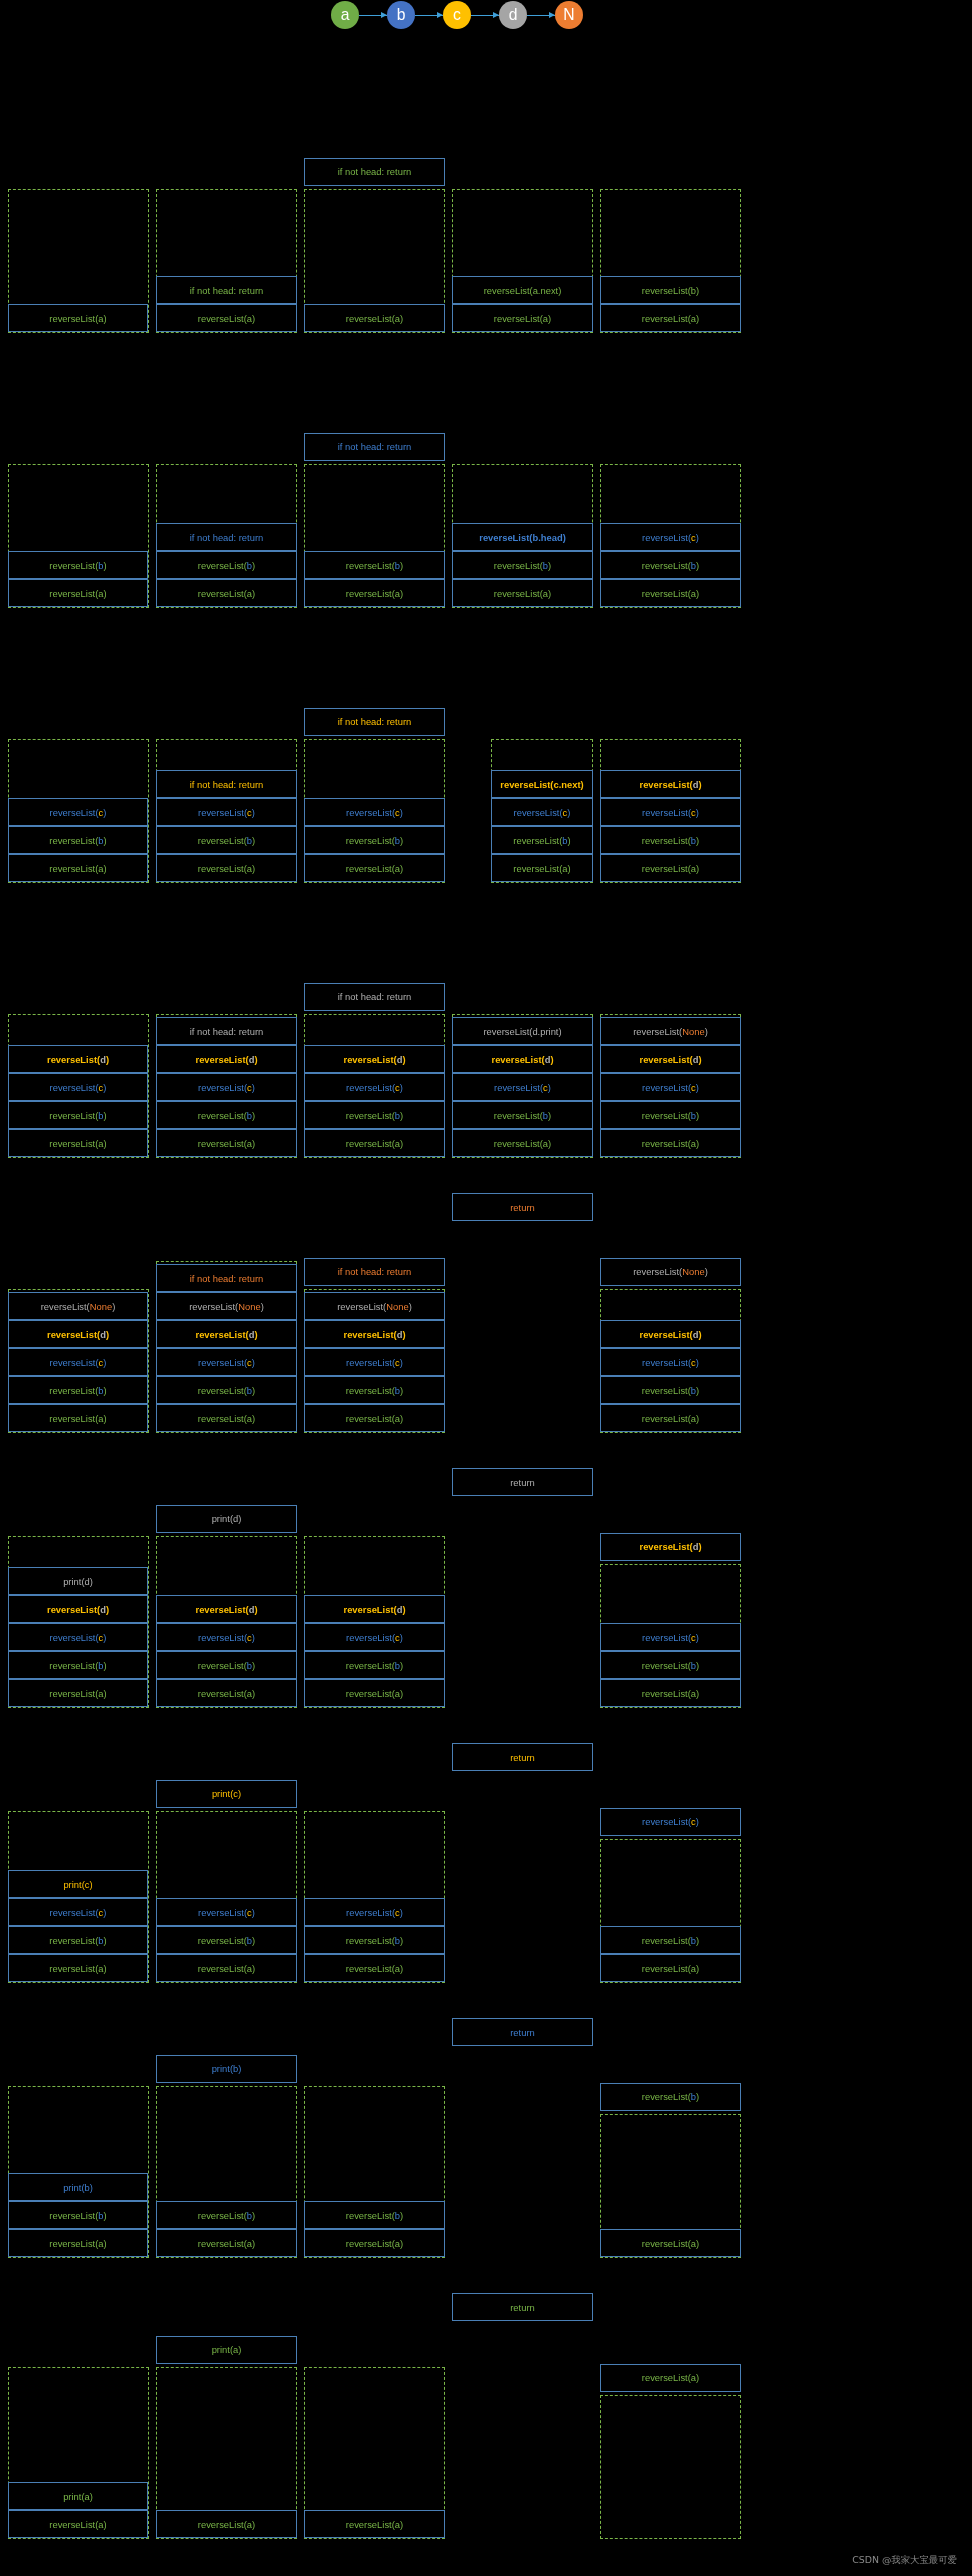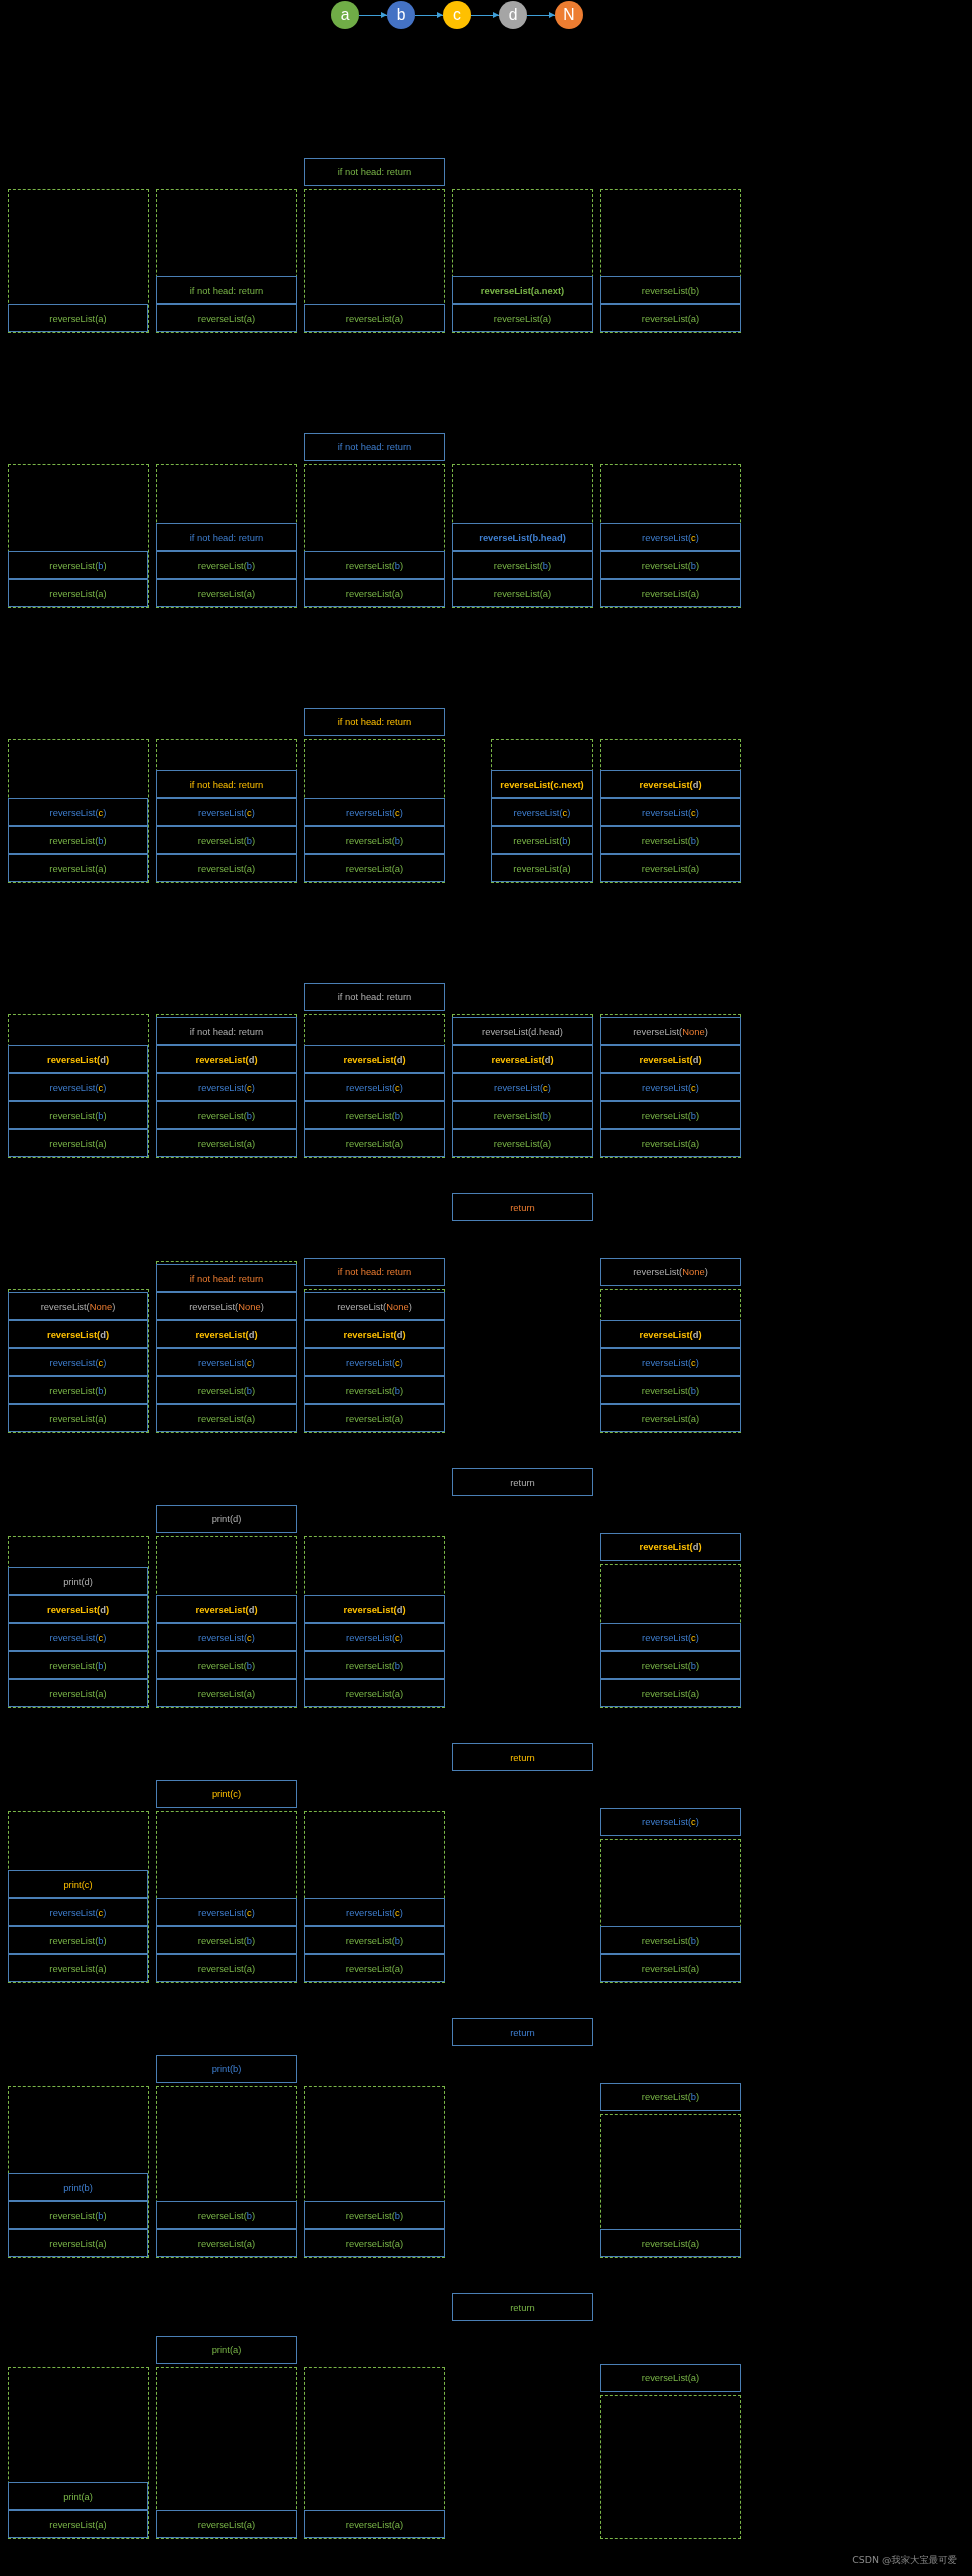--- a/index.html
+++ b/index.html
@@ -77,21 +77,21 @@
         </div>
         <div class="frame" style="border-color: rgb(122, 182, 72); height: 144px;">
           <div class="stackrow" style="border-color: rgb(74, 127, 181);">
             <span><span style="color: rgb(122, 182, 72);">reverseList(</span><span style="color: rgb(122, 182, 72);">a</span><span style="color: rgb(122, 182, 72);">)</span></span>
           </div>
         </div>
       </div>
       <div class="cell" style="left: 452px; width: 141px; bottom: 0px; top: auto;">
         <div class="frame" style="border-color: rgb(122, 182, 72); height: 144px;">
           <div class="stackrow" style="border-color: rgb(74, 127, 181);">
-            <span style="font-weight: bold;"><span style="color: rgb(122, 182, 72);">reverseList(</span><span style="color: rgb(122, 182, 72);">a.next</span><span style="color: rgb(122, 182, 72);">)</span></span>
+            <span style="font-weight: normal;"><span style="color: rgb(122, 182, 72);">reverseList(</span><span style="color: rgb(122, 182, 72);">a.next</span><span style="color: rgb(122, 182, 72);">)</span></span>
           </div>
           <div class="stackrow" style="border-color: rgb(74, 127, 181);">
             <span><span style="color: rgb(122, 182, 72);">reverseList(</span><span style="color: rgb(122, 182, 72);">a</span><span style="color: rgb(122, 182, 72);">)</span></span>
           </div>
         </div>
       </div>
       <div class="cell" style="left: 600px; width: 141px; bottom: 0px; top: auto;">
         <div class="frame" style="border-color: rgb(122, 182, 72); height: 144px;">
           <div class="stackrow" style="border-color: rgb(74, 127, 181);">
             <span><span style="color: rgb(122, 182, 72);">reverseList(</span><span style="color: rgb(122, 182, 72);">b</span><span style="color: rgb(122, 182, 72);">)</span></span>
@@ -296,21 +296,21 @@
             <span><span style="color: rgb(122, 182, 72);">reverseList(</span><span style="color: rgb(63, 127, 208);">b</span><span style="color: rgb(122, 182, 72);">)</span></span>
           </div>
           <div class="stackrow" style="border-color: rgb(74, 127, 181);">
             <span><span style="color: rgb(122, 182, 72);">reverseList(</span><span style="color: rgb(122, 182, 72);">a</span><span style="color: rgb(122, 182, 72);">)</span></span>
           </div>
         </div>
       </div>
       <div class="cell" style="left: 452px; width: 141px; bottom: 0px; top: auto;">
         <div class="frame" style="border-color: rgb(122, 182, 72); height: 144px;">
           <div class="stackrow" style="border-color: rgb(74, 127, 181);">
-            <span><span style="color: rgb(176, 176, 176);">reverseList(</span><span style="color: rgb(176, 176, 176);">d.head</span><span style="color: rgb(176, 176, 176);">)</span></span>
+            <span><span style="color: rgb(176, 176, 176);">reverseList(</span><span style="color: rgb(176, 176, 176);">d.print</span><span style="color: rgb(176, 176, 176);">)</span></span>
           </div>
           <div class="stackrow" style="border-color: rgb(74, 127, 181);">
             <span style="font-weight: bold;"><span style="color: rgb(255, 192, 0);">reverseList(</span><span style="color: rgb(176, 176, 176);">d</span><span style="color: rgb(255, 192, 0);">)</span></span>
           </div>
           <div class="stackrow" style="border-color: rgb(74, 127, 181);">
             <span><span style="color: rgb(63, 127, 208);">reverseList(</span><span style="color: rgb(255, 192, 0);">c</span><span style="color: rgb(63, 127, 208);">)</span></span>
           </div>
           <div class="stackrow" style="border-color: rgb(74, 127, 181);">
             <span><span style="color: rgb(122, 182, 72);">reverseList(</span><span style="color: rgb(63, 127, 208);">b</span><span style="color: rgb(122, 182, 72);">)</span></span>
           </div>

